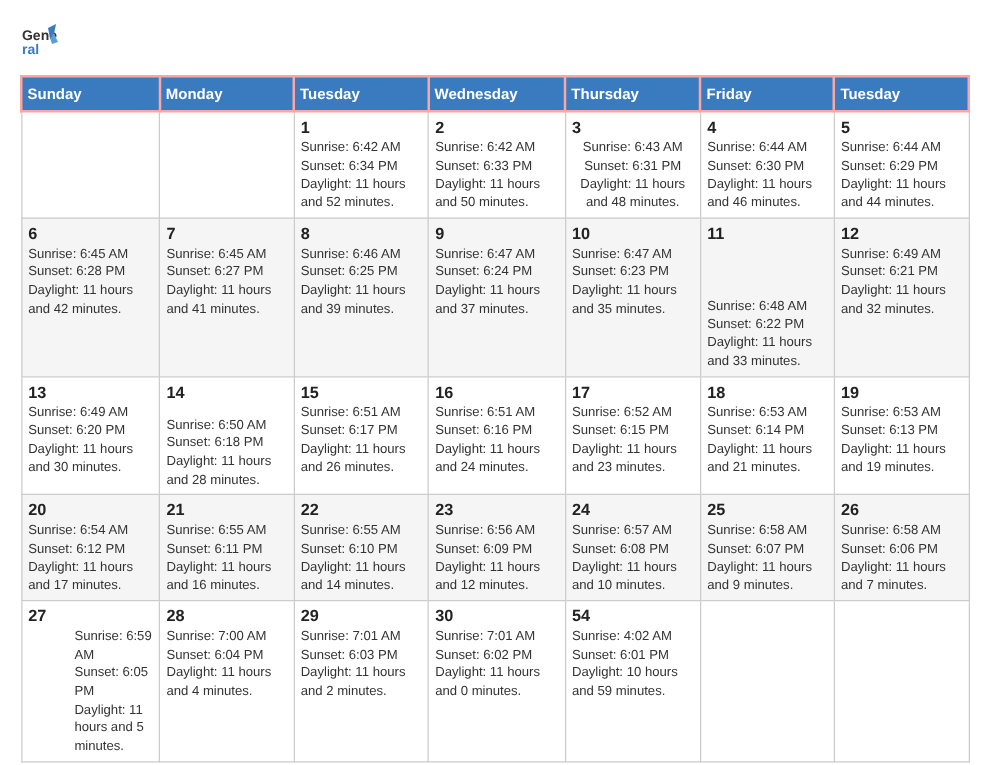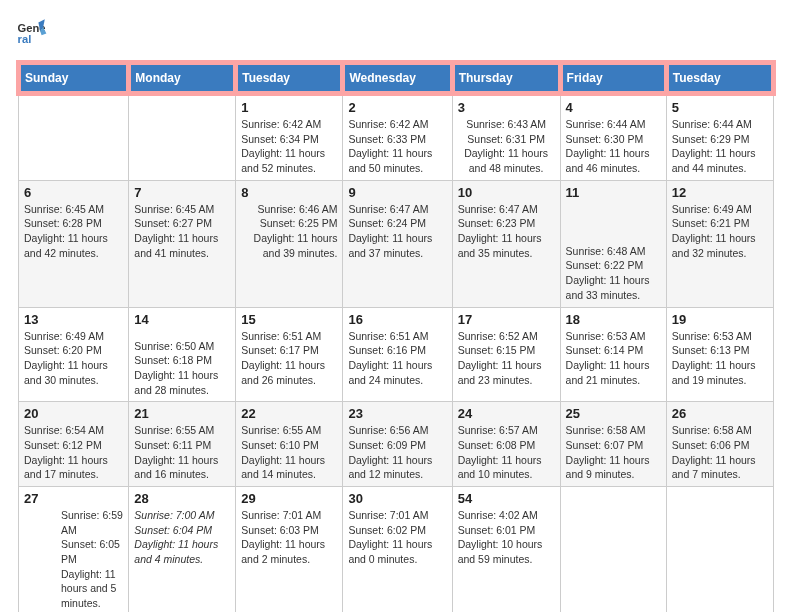--- a/index.html
+++ b/index.html
@@ -42,21 +42,21 @@
       border-collapse: collapse;
       font-size: 11px;
     }
     thead tr th {
       background-color: #3a7bbf;
       color: #fff;
       padding: 6px 4px;
       text-align: left;
       font-size: 12px;
       font-weight: bold;
-      border: 5px solid #fca5a5;
+      border: 2px solid #fca5a5;
     }
     tbody tr td {
       border: 1px solid #ccc;
       vertical-align: top;
       padding: 4px 5px;
       width: 113px;
       min-height: 80px;
       background: #fff;
     }
     tbody tr:nth-child(even) td {
@@ -155,21 +155,21 @@
 Daylight: 11 hours and 42 minutes.</div>
         </td>
         <td>
           <span class="day-num">7</span>
           <div class="day-info" style="white-space: pre-line;">Sunrise: 6:45 AM
 Sunset: 6:27 PM
 Daylight: 11 hours and 41 minutes.</div>
         </td>
         <td>
           <span class="day-num">8</span>
-          <div class="day-info" style="white-space: pre-line; text-align: right;">Sunrise: 6:46 AM
+          <div class="day-info" style="white-space: pre-line;">Sunrise: 6:46 AM
 Sunset: 6:25 PM
 Daylight: 11 hours and 39 minutes.</div>
         </td>
         <td>
           <span class="day-num">9</span>
           <div class="day-info" style="white-space: pre-line;">Sunrise: 6:47 AM
 Sunset: 6:24 PM
 Daylight: 11 hours and 37 minutes.</div>
         </td>
         <td>
@@ -281,21 +281,21 @@
       </tr>
       <tr>
         <td>
           <span class="day-num">27</span>
           <div class="day-info" style="white-space: pre-line; margin-left: 37px;">Sunrise: 6:59 AM
 Sunset: 6:05 PM
 Daylight: 11 hours and 5 minutes.</div>
         </td>
         <td>
           <span class="day-num">28</span>
-          <div class="day-info" style="white-space: pre-line; font-style: italic;">Sunrise: 7:00 AM
+          <div class="day-info" style="white-space: pre-line;">Sunrise: 7:00 AM
 Sunset: 6:04 PM
 Daylight: 11 hours and 4 minutes.</div>
         </td>
         <td>
           <span class="day-num">29</span>
           <div class="day-info" style="white-space: pre-line;">Sunrise: 7:01 AM
 Sunset: 6:03 PM
 Daylight: 11 hours and 2 minutes.</div>
         </td>
         <td>

